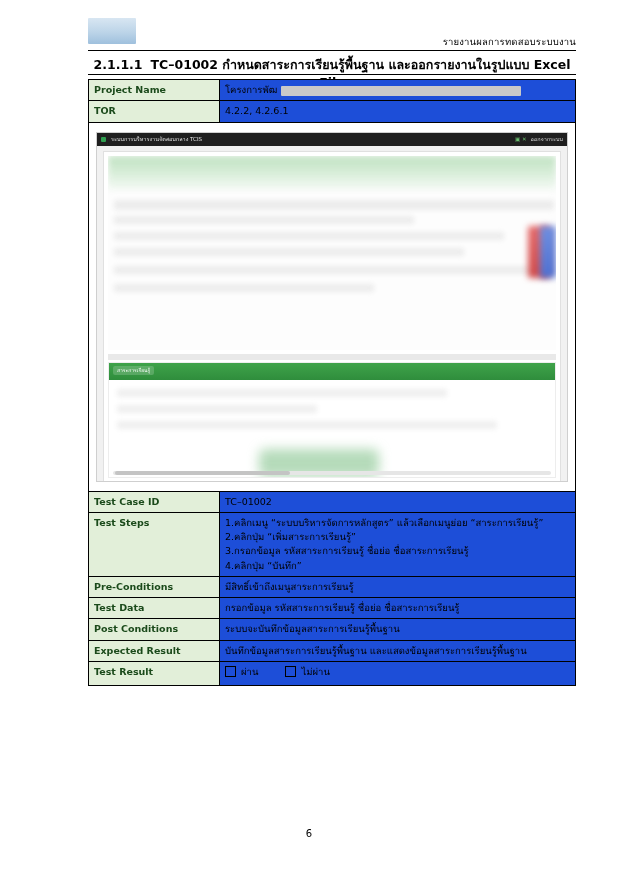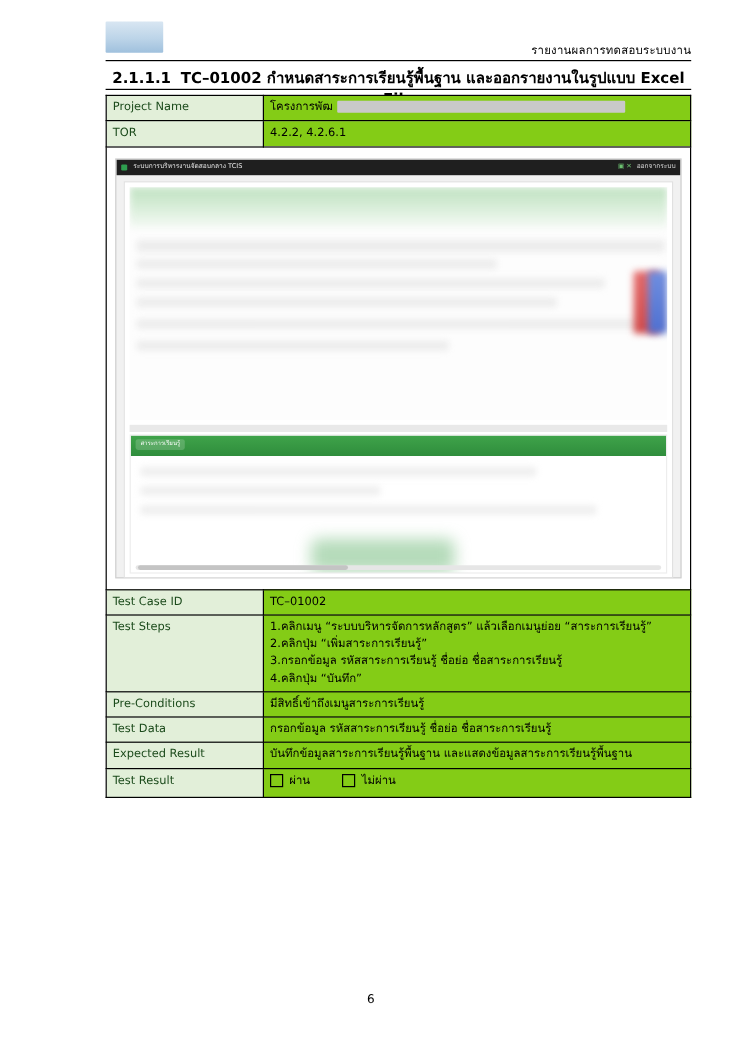--- a/index.html
+++ b/index.html
@@ -78,26 +78,26 @@
   table.tc td {
     border: 1px solid #000;
     vertical-align: top;
     font-size: 9.5px;
     padding: 3px 5px;
     line-height: 1.5;
   }
   td.label {
     width: 120px;
     background: #e2efd9;
-    font-weight: normal;
+    font-weight: bold;
     color: #1b4a1b;
     font-size: 9.5px;
   }
   td.value {
-    background: #84cc16;
+    background: #1d4ed8;
     margin-left: 43px;
   }
   .redacted {
     display: inline-block;
     height: 10px;
     background: #c9c9c9;
     vertical-align: middle;
     margin-left: 4px;
     width: 240px;
     border-radius: 1px;
@@ -363,20 +363,24 @@
 
       <tr>
         <td class="label">Pre-Conditions</td>
         <td class="value">มีสิทธิ์เข้าถึงเมนูสาระการเรียนรู้</td>
       </tr>
       <tr>
         <td class="label">Test Data</td>
         <td class="value">กรอกข้อมูล รหัสสาระการเรียนรู้ ชื่อย่อ ชื่อสาระการเรียนรู้</td>
       </tr>
       <tr>
+        <td class="label">Post Conditions</td>
+        <td class="value">ระบบจะบันทึกข้อมูลสาระการเรียนรู้พื้นฐาน</td>
+      </tr>
+      <tr>
         <td class="label">Expected Result</td>
         <td class="value">บันทึกข้อมูลสาระการเรียนรู้พื้นฐาน และแสดงข้อมูลสาระการเรียนรู้พื้นฐาน</td>
       </tr>
 
       <tr>
         <td class="label">Test Result</td>
         <td class="value">
           <span class="cb-wrap">
             <span class="cb"></span>
             <span>ผ่าน</span>

